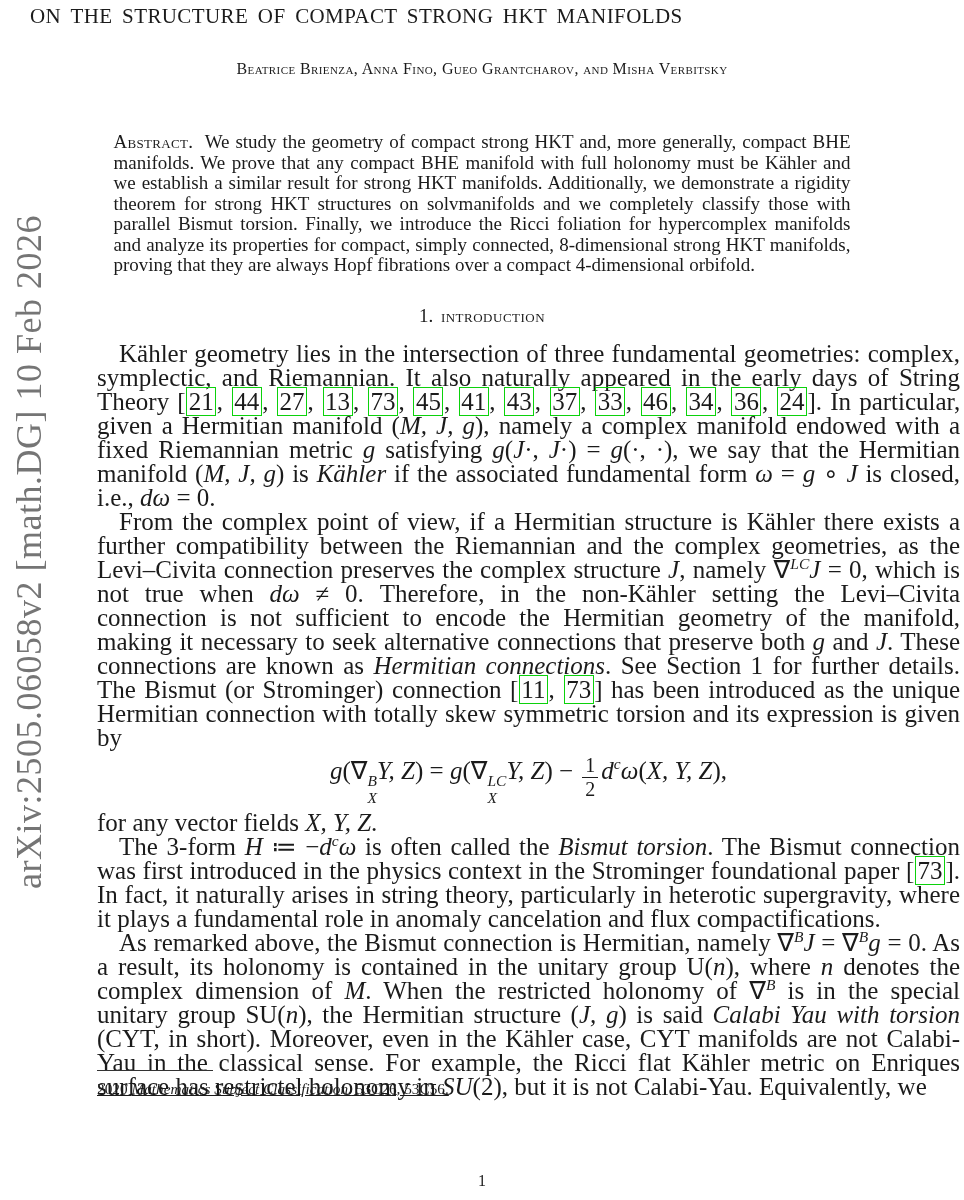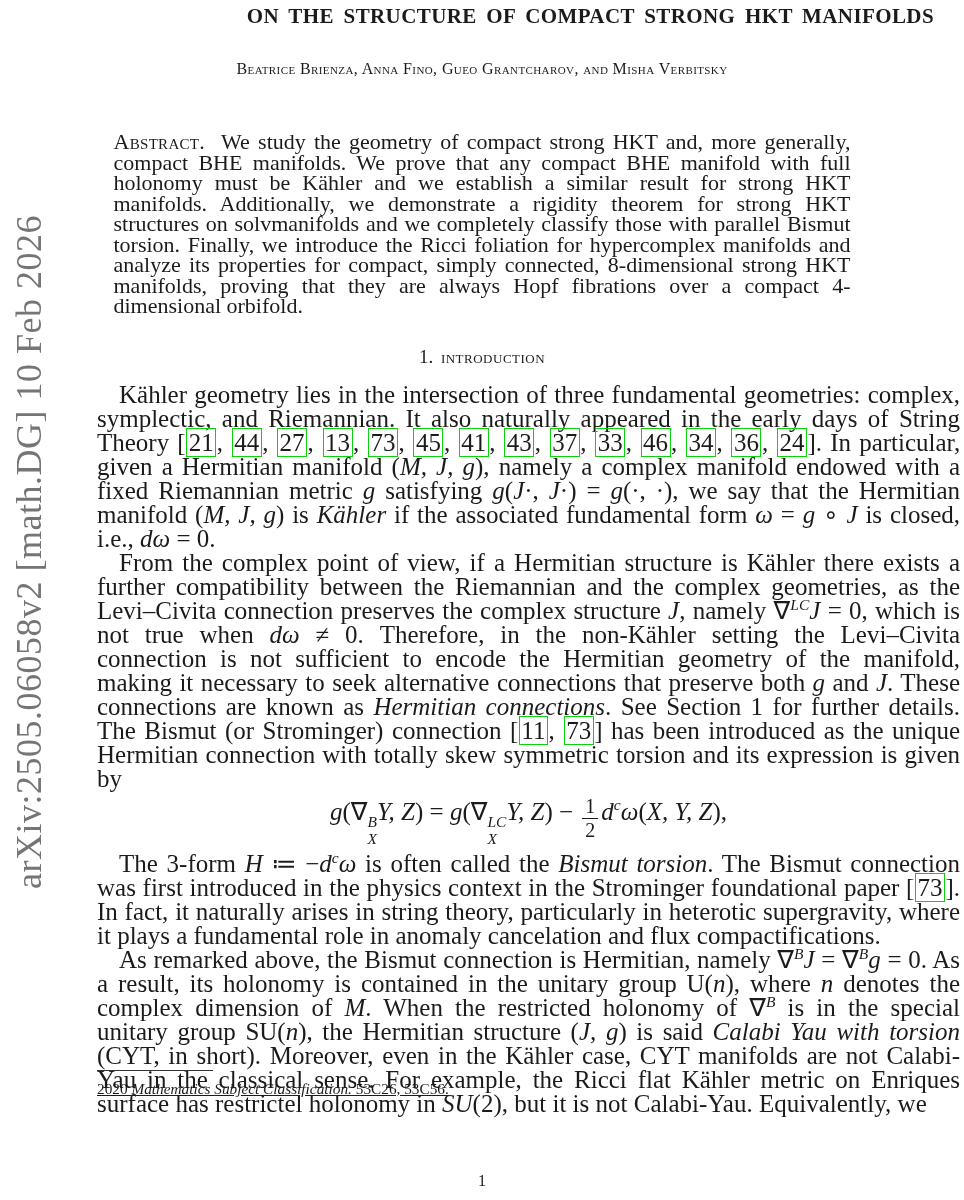--- a/index.html
+++ b/index.html
@@ -20,36 +20,36 @@
     transform-origin:0 0;
     text-align:center;
     font-size:36px;
     color:var(--stamp,#757575);
     white-space:nowrap;
     letter-spacing:0.5px;
   }
   .title{
     margin:4px 30px 0;
     font-size:21px;
-    font-weight:bold;
-    text-align:right;
+    font-weight:normal;
+    text-align:left;
     letter-spacing:0.4px;
     word-spacing:4px;
   }
   .authors{
     margin-top:31px;
     text-align:center;
     font-size:16px;
     font-variant:small-caps;
     letter-spacing:0.4px;
   }
   .abstract{
     width:737px;
     margin:54px auto 0;
-    font-size:22px;
+    font-size:19px;
     line-height:20.5px;
     text-align:justify;
   }
   .abstract .abs-label{
     font-variant:small-caps;
     letter-spacing:0.3px;
   }
   .section-heading{
     margin-top:29px;
     text-align:center;
@@ -141,20 +141,21 @@
   <div class="bodytext" id="bodytext">
       <p>Kähler geometry lies in the intersection of three fundamental geometries: complex, symplectic, and Riemannian. It also naturally appeared in the early days of String Theory [<span class="cite">21</span>, <span class="cite">44</span>, <span class="cite">27</span>, <span class="cite">13</span>, <span class="cite">73</span>, <span class="cite">45</span>, <span class="cite">41</span>, <span class="cite">43</span>, <span class="cite">37</span>, <span class="cite">33</span>, <span class="cite">46</span>, <span class="cite">34</span>, <span class="cite">36</span>, <span class="cite">24</span>]. In particular, given a Hermitian manifold (<i>M, J, g</i>), namely a complex manifold endowed with a fixed Riemannian metric <i>g</i> satisfying <i>g</i>(<i>J</i>·, <i>J</i>·) = <i>g</i>(·, ·), we say that the Hermitian manifold (<i>M, J, g</i>) is <i>Kähler</i> if the associated fundamental form <i>ω</i> = <i>g</i> ∘ <i>J</i> is closed, i.e., <i>dω</i> = 0.</p>
       <p>From the complex point of view, if a Hermitian structure is Kähler there exists a further compatibility between the Riemannian and the complex geometries, as the Levi–Civita connection preserves the complex structure <i>J</i>, namely ∇<sup>LC</sup><i>J</i> = 0, which is not true when <i>dω</i> ≠ 0. Therefore, in the non-Kähler setting the Levi–Civita connection is not sufficient to encode the Hermitian geometry of the manifold, making it necessary to seek alternative connections that preserve both <i>g</i> and <i>J</i>. These connections are known as <i>Hermitian connections</i>. See Section 1 for further details. The Bismut (or Strominger) connection [<span class="cite">11</span>, <span class="cite">73</span>] has been introduced as the unique Hermitian connection with totally skew symmetric torsion and its expression is given by</p>
       <div class="equation"><i>g</i>(∇<span class="ss">
           <span>B</span>
           <span>X</span>
         </span><i>Y, Z</i>) = <i>g</i>(∇<span class="ss">
           <span>LC</span>
           <span>X</span>
         </span><i>Y, Z</i>) − <span class="frac"><span class="num">1</span><span class="den">2</span></span><i>d</i><sup>c</sup><i>ω</i>(<i>X, Y, Z</i>),</div>
+      <p class="noindent">for any vector fields <i>X, Y, Z</i>.</p>
       <p>The 3-form <i>H</i> ≔ −<i>d</i><sup>c</sup><i>ω</i> is often called the <i>Bismut torsion</i>. The Bismut connection was first introduced in the physics context in the Strominger foundational paper [<span class="cite">73</span>]. In fact, it naturally arises in string theory, particularly in heterotic supergravity, where it plays a fundamental role in anomaly cancelation and flux compactifications.</p>
       <p>As remarked above, the Bismut connection is Hermitian, namely ∇<sup>B</sup><i>J</i> = ∇<sup>B</sup><i>g</i> = 0. As a result, its holonomy is contained in the unitary group U(<i>n</i>), where <i>n</i> denotes the complex dimension of <i>M</i>. When the restricted holonomy of ∇<sup>B</sup> is in the special unitary group SU(<i>n</i>), the Hermitian structure (<i>J, g</i>) is said <i>Calabi Yau with torsion</i> (CYT, in short). Moreover, even in the Kähler case, CYT manifolds are not Calabi-Yau in the classical sense. For example, the Ricci flat Kähler metric on Enriques surface has restrictel holonomy in <i>SU</i>(2), but it is not Calabi-Yau. Equivalently, we</p>
     </div>
 
   <div class="footnote">
     <div class="fn-rule"></div>
     <div id="footnotes">
         <p class="fn-line">2020 <i>Mathematics Subject Classification.</i> 53C26, 53C56.</p>
       </div>
   </div>

